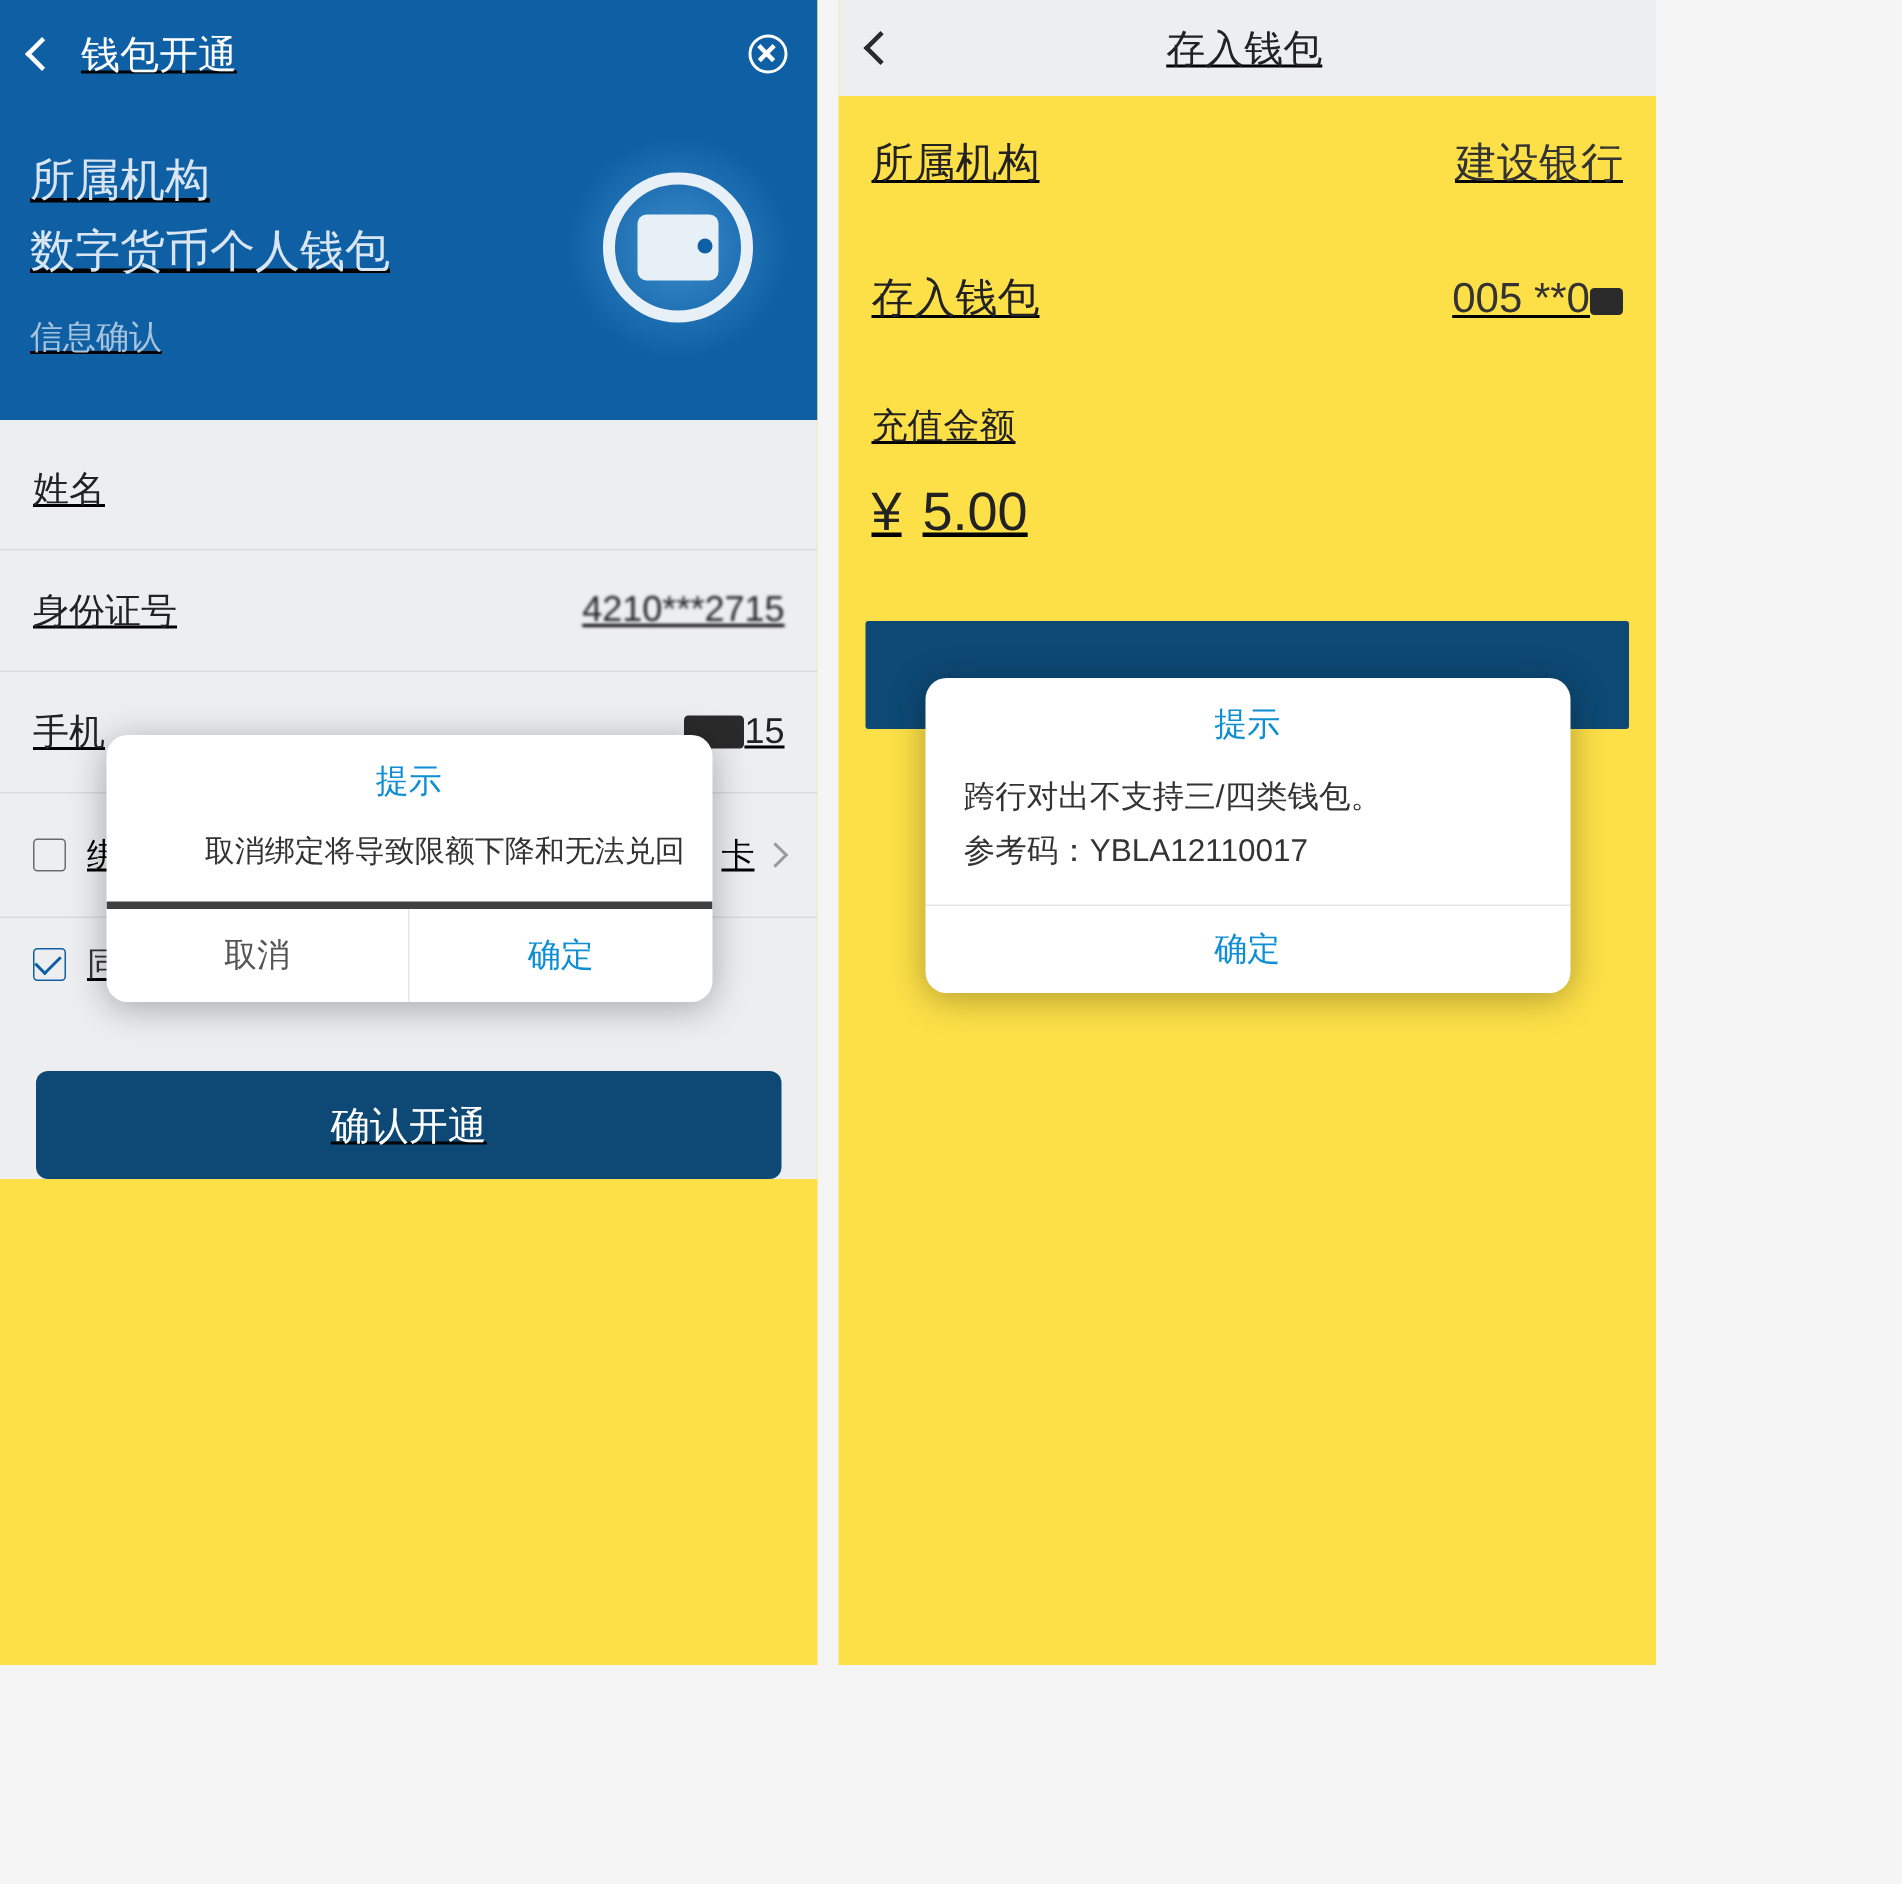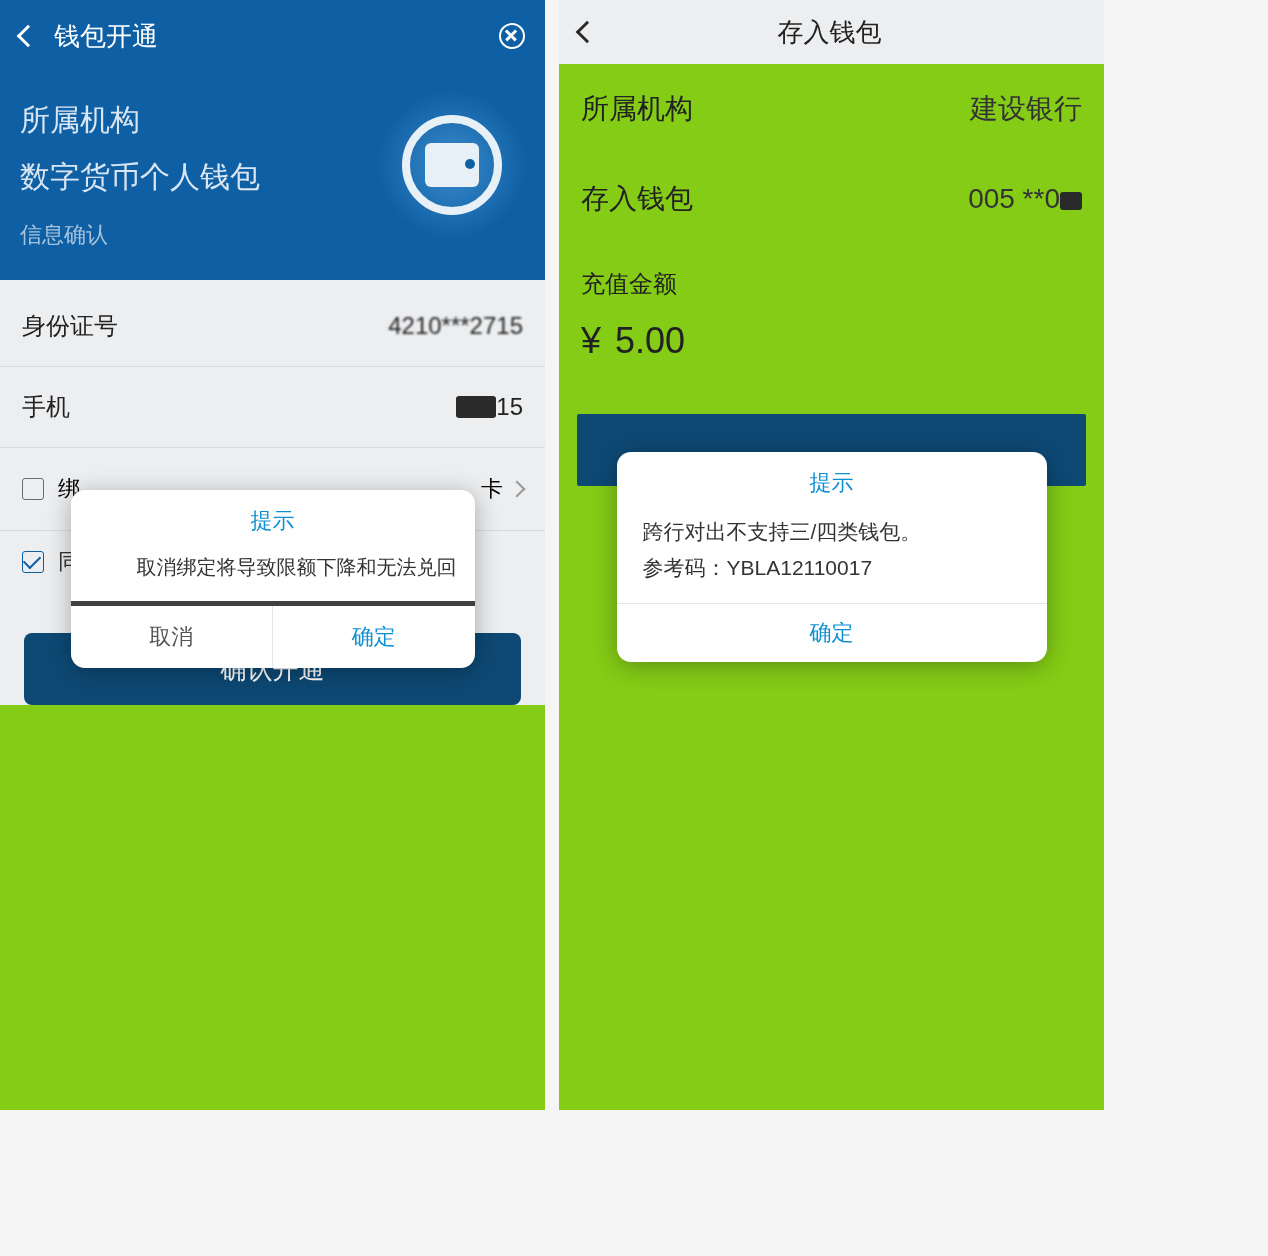--- a/index.html
+++ b/index.html
@@ -14,21 +14,22 @@
       background: #f5f5f5;
       padding: 0;
       width: 1268px;
       height: 1256px;
     }
     .phone {
       width: 545px;
       height: 1110px;
       position: relative;
       overflow: hidden;
-      background: #84cc16;
+      background: #fde047;
+      text-decoration: underline;
     }
     
     .left-header {
       background: #0e5fa4;
       color: #fff;
       height: 280px;
       padding: 16px 20px;
       position: relative;
     }
     .left-titlebar {
@@ -69,21 +70,21 @@
     .close-x::after { transform: rotate(-45deg); }
     .hero-text1 {
       color: #d9e6f2;
       font-size: 30px;
       margin-top: 44px;
       font-weight: 400;
     }
     .hero-text2 {
       color: #d9e6f2;
       font-size: 30px;
-      margin-top: 16px;
+      margin-top: 6px;
       font-weight: 400;
     }
     .hero-text3 {
       color: #a8c4dd;
       font-size: 22px;
       margin-top: 22px;
       font-weight: 400;
     }
     .wallet-icon-outer {
       position: absolute;
@@ -340,20 +341,23 @@
     <div class="hero-text3">信息确认</div>
     <div class="wallet-icon-outer">
       <div class="wallet-icon-ring">
         <div class="wallet-icon-body"></div>
       </div>
     </div>
   </div>
 
   <div class="form-area">
     <div class="form-row">
+      <span>姓名</span>
+    </div>
+    <div class="form-row">
       <span>身份证号</span>
       <span class="value">4210***2715</span>
     </div>
     <div class="form-row">
       <span>手机</span>
       <span class="row-right">
           <span class="scribble"></span>
           <span>15</span>
         </span>
     </div>

